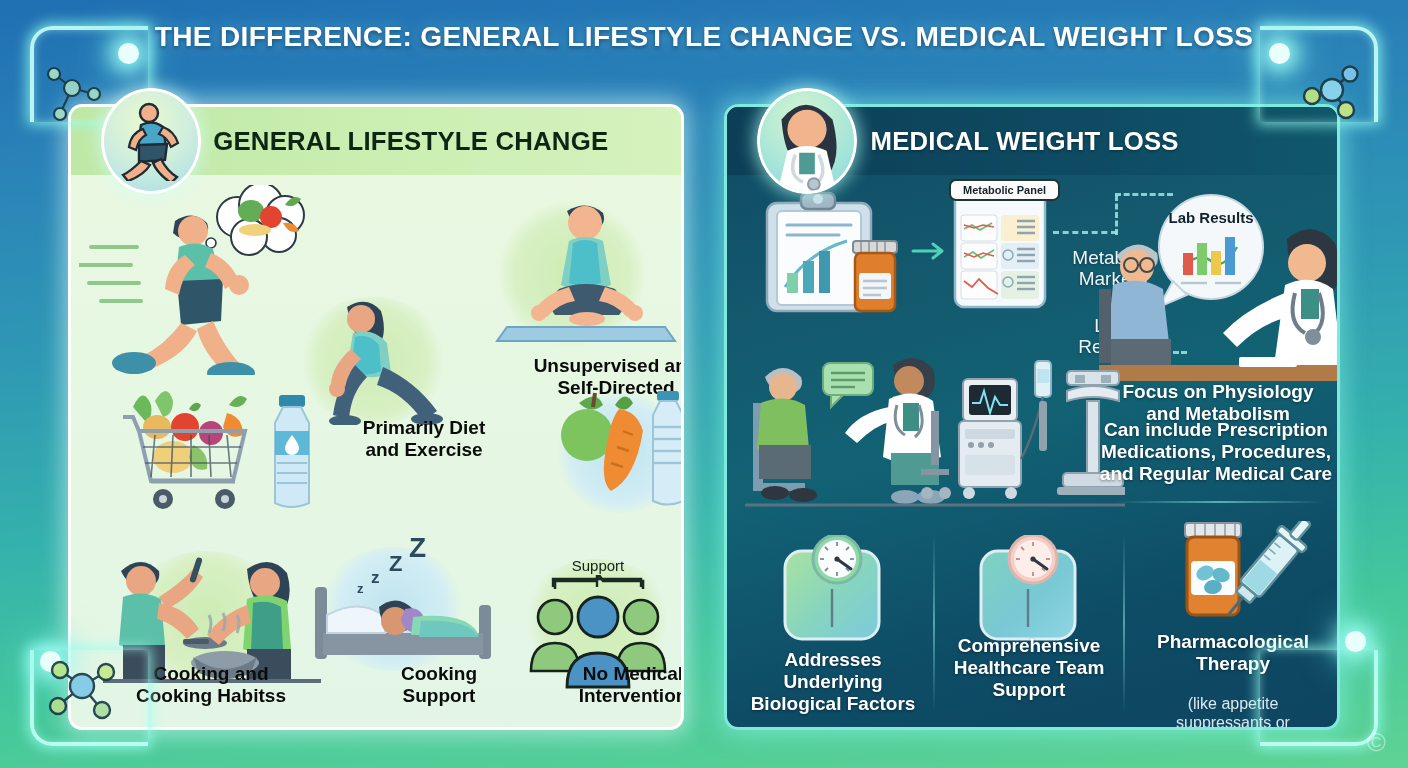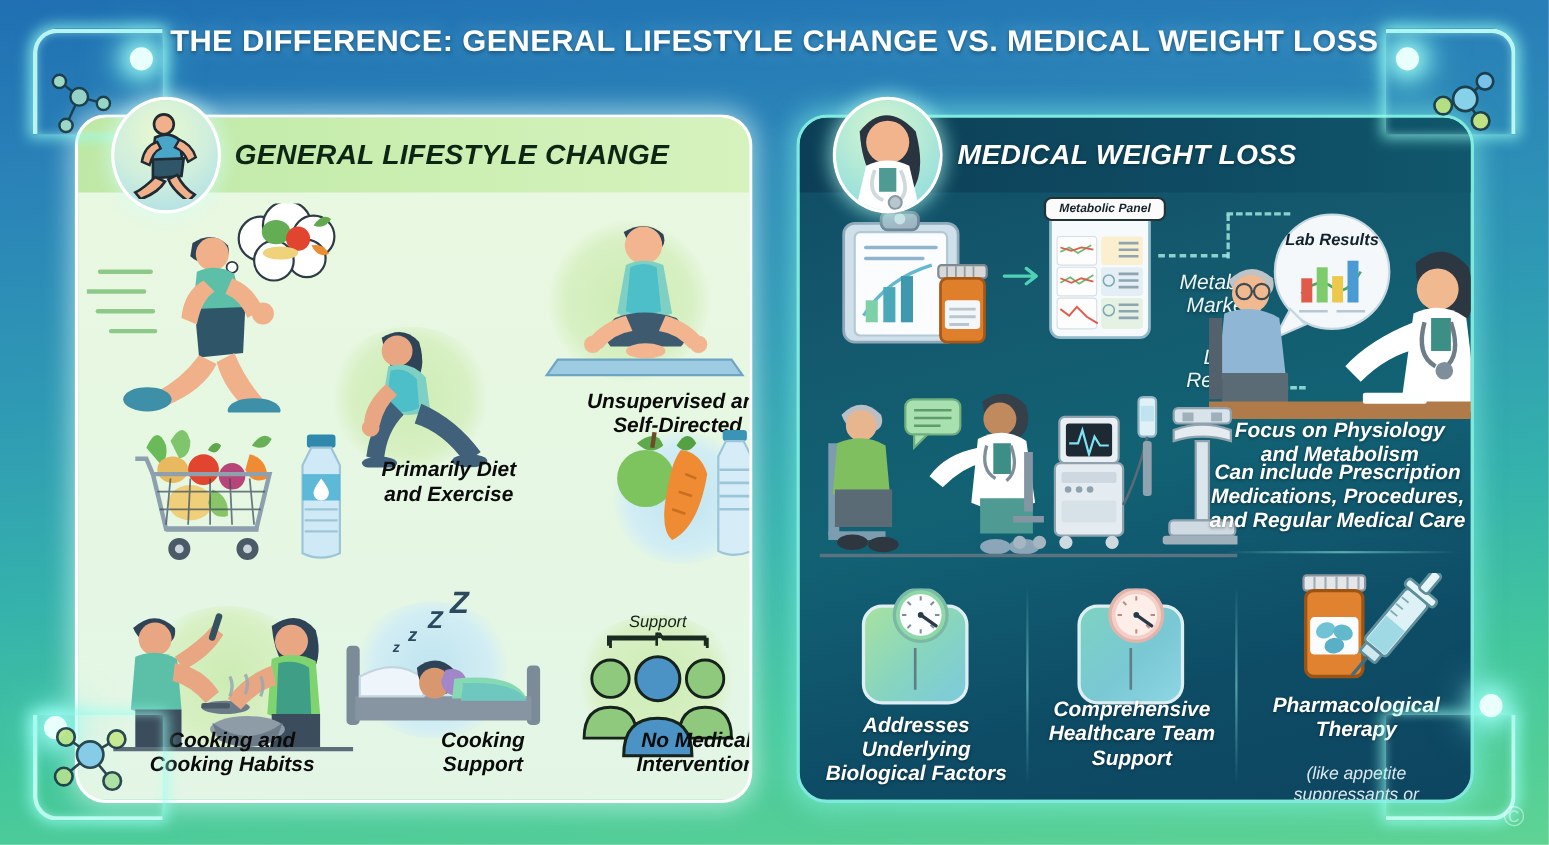--- a/index.html
+++ b/index.html
@@ -33,21 +33,21 @@
 
   
   .title{
     position:absolute;top:22px;left:0;width:100%;text-align:center;z-index:8;
     font-size:27px;font-weight:bold;letter-spacing:.3px;color:#ffffff;
     text-shadow:0 2px 4px rgba(0,40,70,.55), 0 0 16px rgba(190,250,255,.35);
     transform:scaleX(1.04);
   }
 
   
-  .panel{position:absolute;border-radius:28px;overflow:hidden;z-index:4;font-style:italic;}
+  .panel{position:absolute;border-radius:14px;overflow:hidden;z-index:4;}
   .panel-left{left:68px;top:104px;width:616px;height:626px;
      background:linear-gradient(180deg,#eaf8e0 0%, #e6f7e2 45%, #e3f6e6 100%);
      border:3px solid #ffffff;
      box-shadow:0 0 22px 5px rgba(220,255,250,.55);}
   .panel-right{left:724px;top:104px;width:616px;height:626px;
      background:linear-gradient(165deg,#0f4a63 0%, #14596e 28%, #126274 50%, #0e4c66 78%, #0d4560 100%);
      border:3px solid #7fe9dd;
      box-shadow:0 0 22px 5px rgba(140,250,235,.5);}
 
   .panel-head{height:68px;display:flex;align-items:center;}
@@ -214,21 +214,21 @@
       <path d="M50 40 q20 -6 34 10 l4 30 q-24 10 -44 -4z" fill="#7fd0c4"></path>
       <path d="M52 44 q14 -4 24 8 l2 26 q-18 8 -30 -2z" fill="#4dbfc8"></path>
       <path d="M80 74 q32 14 54 44 l-14 10 q-20 -28 -46 -36z" fill="#41617a"></path>
       <path d="M52 72 q-18 20 -22 50 l16 4 q2 -26 18 -42z" fill="#41617a"></path>
       <path d="M48 56 q-18 16 -20 34 l14 4 q4 -18 16 -28z" fill="#e8a782"></path>
       <circle cx="34" cy="96" r="8" fill="#e8a782"></circle>
       <ellipse cx="124" cy="126" rx="16" ry="6" fill="#41617a"></ellipse>
       <ellipse cx="42" cy="128" rx="16" ry="6" fill="#41617a"></ellipse>
     </svg>
   </div>
-  <div class="cap cap-l" style="left:226px;top:310px;width:222px;white-space:pre-line;">Primarily Diet
+  <div class="cap cap-l" style="left:242px;top:310px;width:222px;white-space:pre-line;">Primarily Diet
 and Exercise</div>
 
   <div class="cell" style="left:22px;top:272px;width:240px;height:150px;">
     <svg width="240" height="150" viewBox="0 0 240 150">
       <g>
         <path d="M40 28 q10 -22 18 -2 q2 14 -6 16z" fill="#6aba5a"></path>
         <path d="M62 22 q12 -20 18 0 q0 14 -10 16z" fill="#7fc56b"></path>
         <ellipse cx="64" cy="48" rx="14" ry="12" fill="#e8b95f"></ellipse>
         <circle cx="92" cy="48" r="14" fill="#e2452f"></circle>
         <path d="M96 30 q6 -10 12 -4 q-4 10 -12 4z" fill="#5fa64e"></path>

